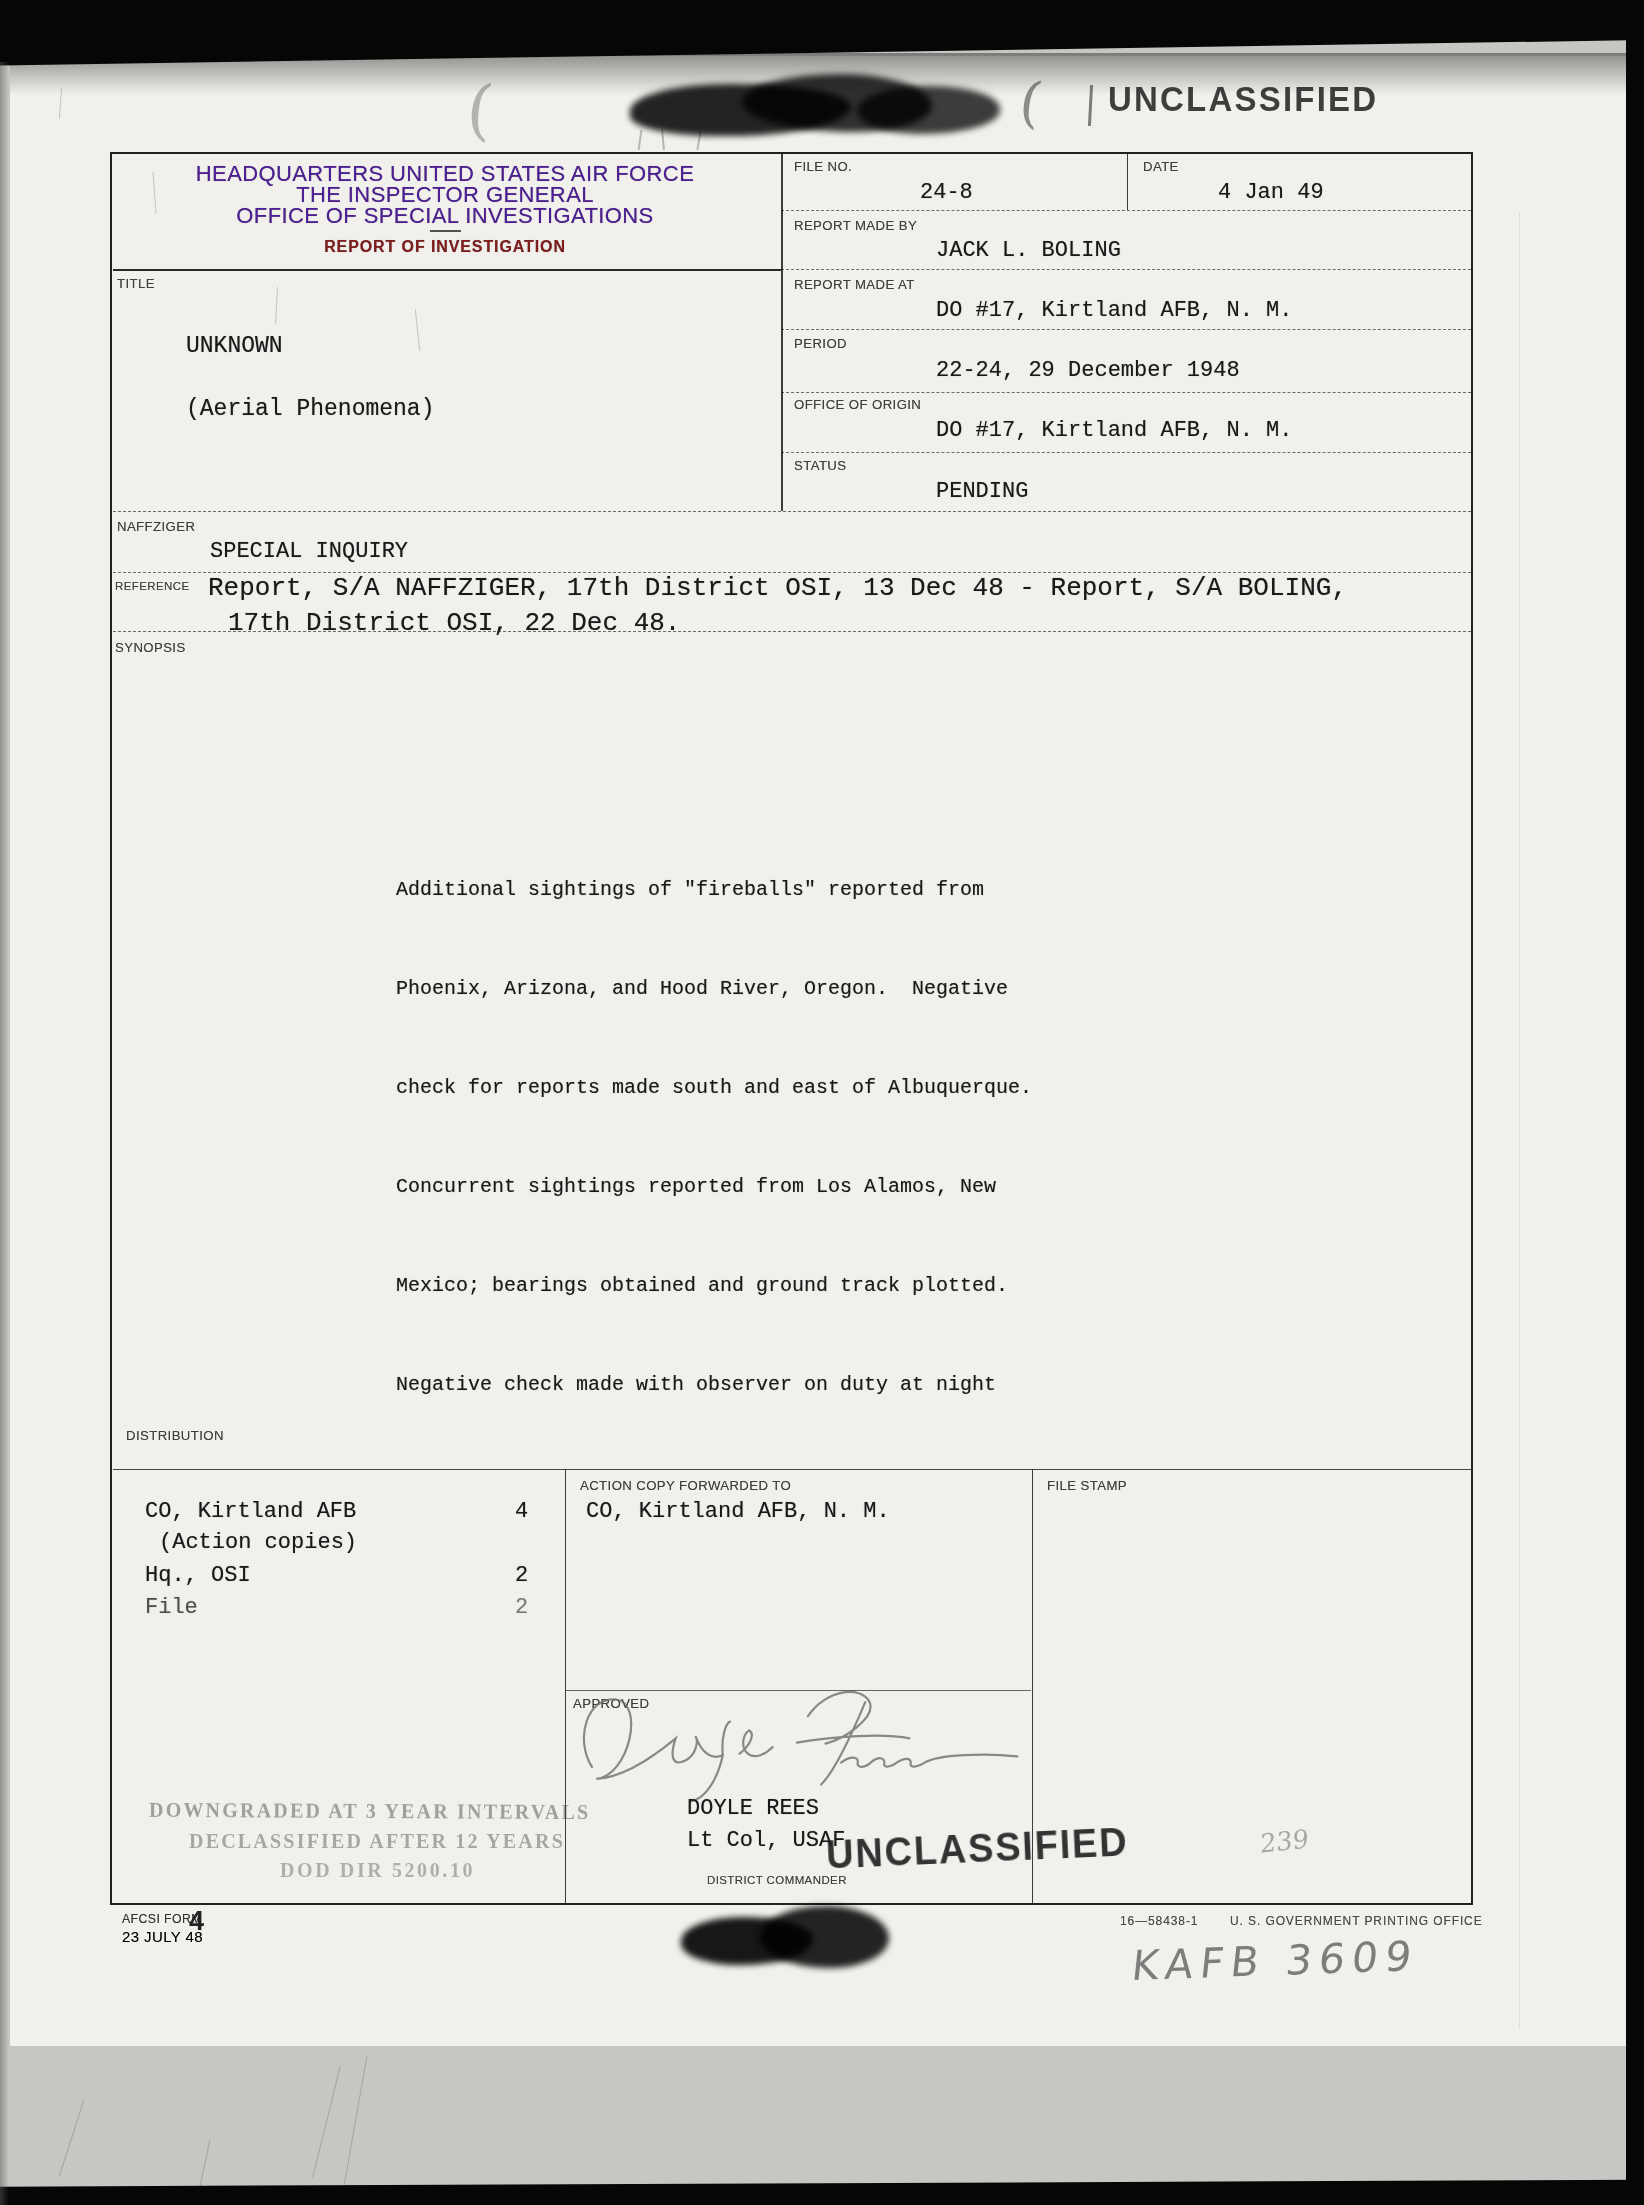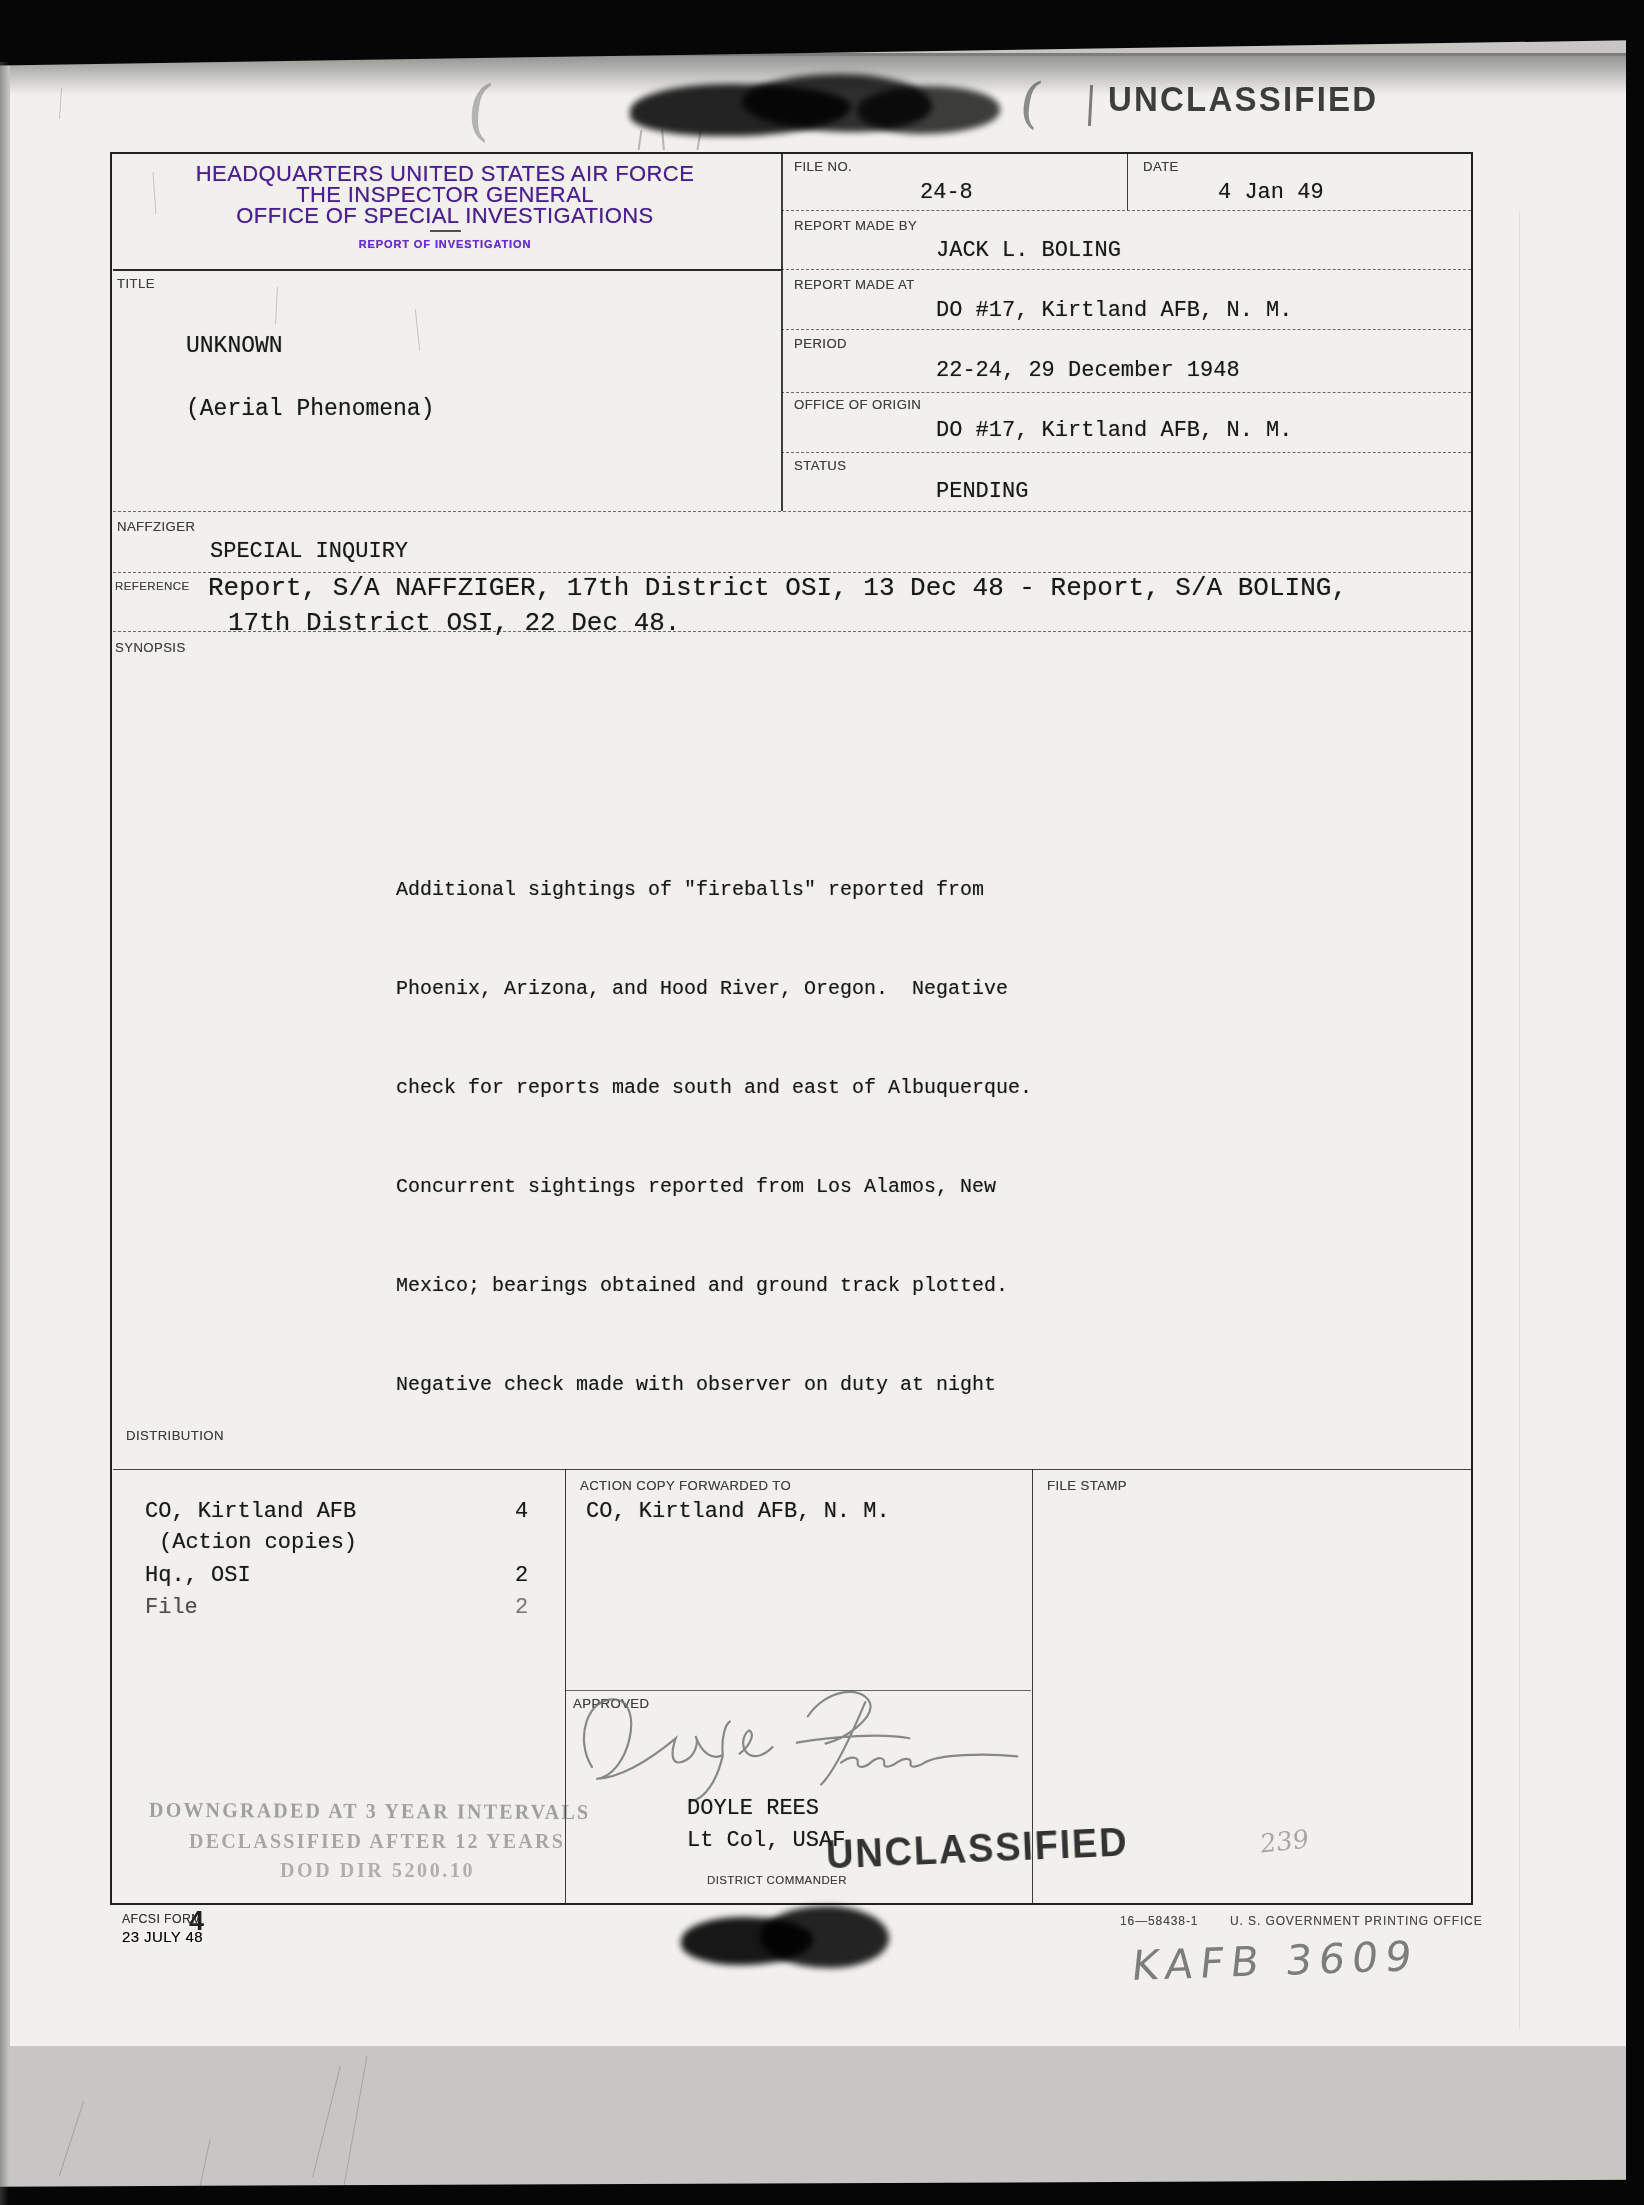--- a/index.html
+++ b/index.html
@@ -12,21 +12,21 @@
   .lbl{position:absolute;font-family:"Liberation Sans",sans-serif;font-size:13.2px;color:#3f3f3f;
         letter-spacing:0.4px;white-space:nowrap;text-shadow:0 0 0.4px rgba(60,60,60,.55);}
   .lbl-sm{font-size:11.5px;}
   .typed{position:absolute;font-family:"Liberation Mono","DejaVu Sans Mono",monospace;font-size:22px;
         color:#191919;white-space:pre;text-shadow:0 0 0.9px rgba(20,20,20,.45);}
   .typed-lg{font-size:26px;}
   .typed-xl{font-size:23px;}
   .syn{font-size:20px;line-height:33px;}
   .org{position:absolute;left:110px;width:670px;text-align:center;font-size:22px;color:#4c1d95;
         letter-spacing:0.4px;white-space:nowrap;text-shadow:0 0 0.7px rgba(40,40,40,.6);}
-  .ftitle{font-weight:700;font-size:11px;letter-spacing:0.9px;color:#6d28d9;}
+  .ftitle{font-weight:700;font-size:16px;letter-spacing:0.9px;color:#7f1d1d;}
   .hline{position:absolute;height:0;border-top:2.2px solid rgba(20,20,20,.9);}
   .dash{position:absolute;height:0;border-top:1.3px dashed rgba(35,35,35,.65);}
   .rough{position:absolute;height:0;border-top:1.8px solid rgba(25,25,25,.8);}
   .vline{position:absolute;background:rgba(28,28,28,.85);}
   .outer{position:absolute;left:110px;top:152px;width:1363px;height:1753px;
         border:2.6px solid rgba(15,15,15,.92);box-sizing:border-box;}
   .stamp{position:absolute;font-family:"Liberation Sans",sans-serif;font-weight:700;color:#1f1f1f;white-space:nowrap;}
   .gstamp{position:absolute;font-family:"Liberation Serif",serif;font-weight:700;color:#4e4e4e;
         white-space:nowrap;filter:blur(0.7px);}
   .pencil{position:absolute;background:rgba(50,50,48,.3);}

